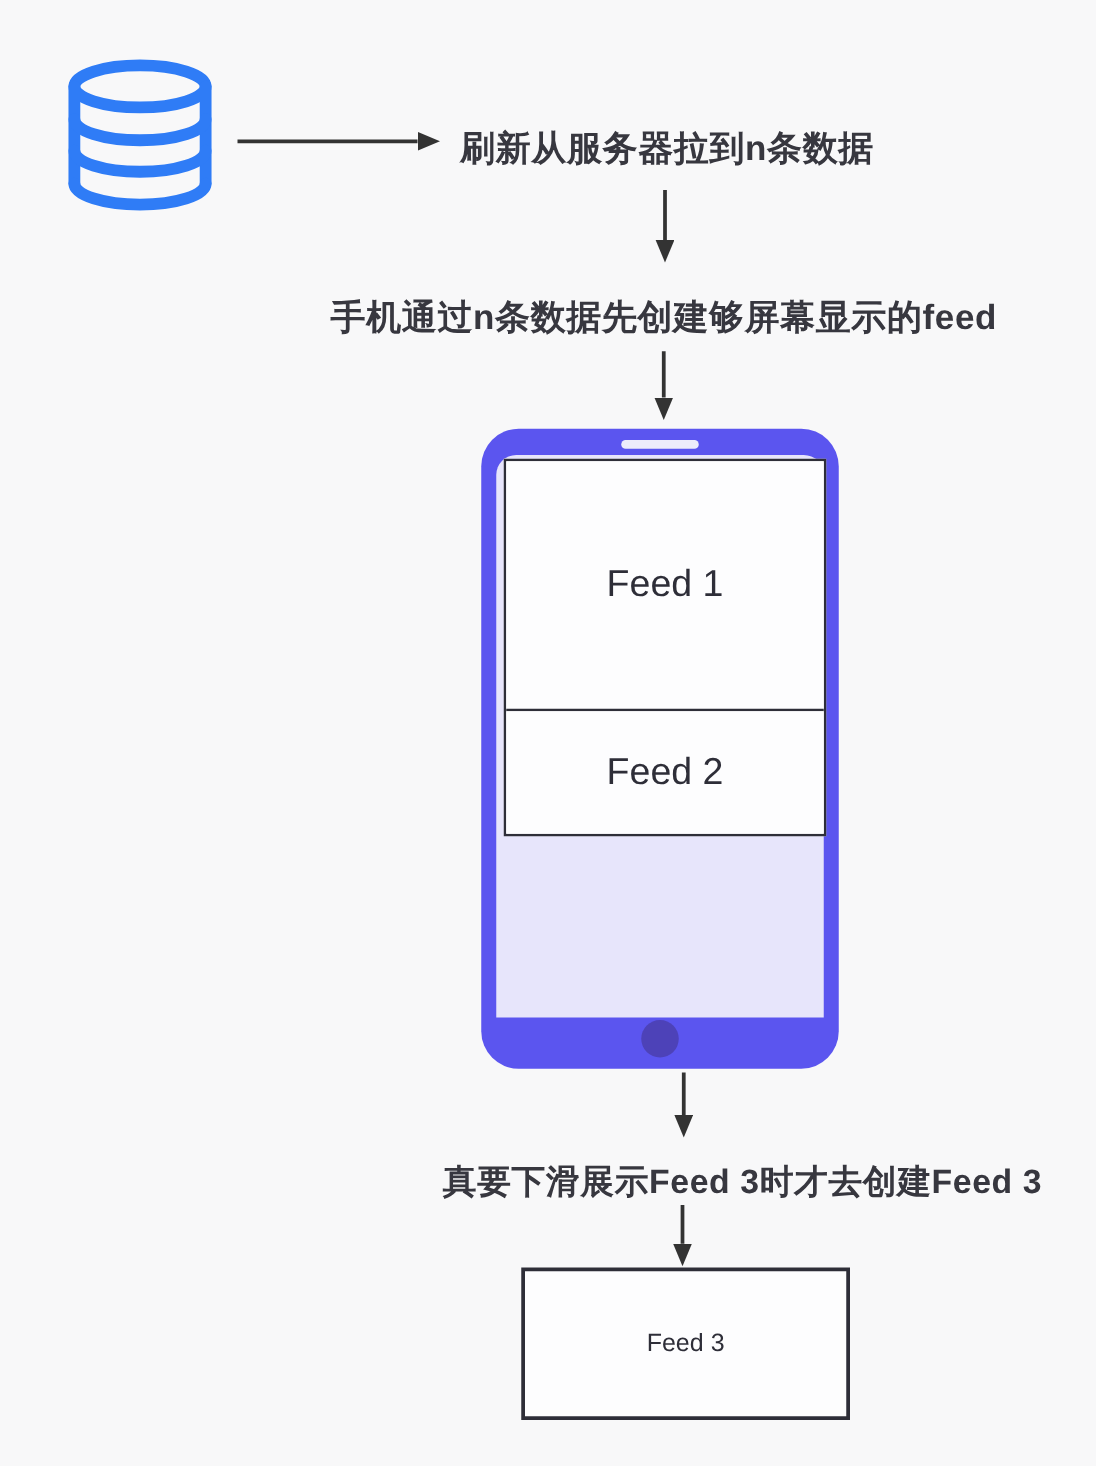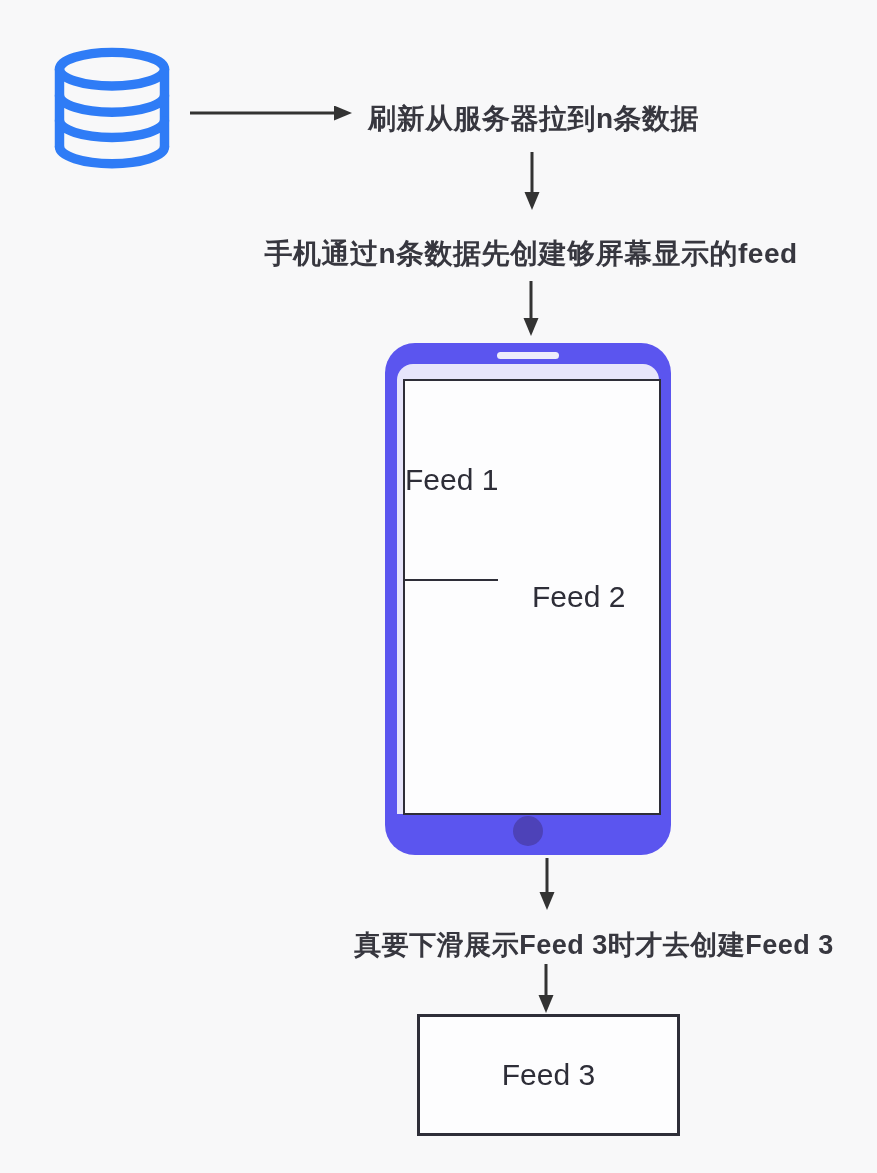--- a/index.html
+++ b/index.html
@@ -51,22 +51,22 @@
     position:absolute;left:50%;top:9px;transform:translateX(-50%);
     width:62px;height:7px;border-radius:4px;
     background:var(--phone-speaker);
   }
   .phone-screen{
     position:absolute;left:12px;top:21px;width:262px;height:450px;
     border-radius:16px 16px 0 0;
     background:var(--phone-screen);
   }
   .feed-stack{
-    position:absolute;left:18px;top:36px;width:258px;height:436px;
-    display:flex;flex-direction:row;
+    position:absolute;left:18px;top:24px;width:258px;height:302px;
+    display:flex;flex-direction:column;
     border:2px solid var(--box-border);
     background:var(--box-fill);
   }
   .feed-cell{
     display:flex;align-items:center;justify-content:center;
     color:var(--box-border);
     font-size:30px;
     background:var(--box-fill);
   }
   .feed-cell.first{height:200px;border-bottom:2px solid var(--box-border);}
@@ -75,21 +75,21 @@
     position:absolute;left:50%;bottom:9px;transform:translateX(-50%);
     width:30px;height:30px;border-radius:50%;
     background:var(--phone-home-button);
   }
   .feed3-box{
     position:absolute;left:417px;top:1014px;width:263px;height:122px;
     border:3px solid var(--box-border);
     background:var(--box-fill);
     display:flex;align-items:center;justify-content:center;
     color:var(--box-border);
-    font-size:30px;
+    font-size:20px;
   }
 </style>
 </head>
 <body>
 
 <div class="canvas">
 
   <span class="db-icon">
     <svg viewBox="0 0 120 120" aria-hidden="true">
       <ellipse cx="60" cy="23" rx="50" ry="16"></ellipse>

